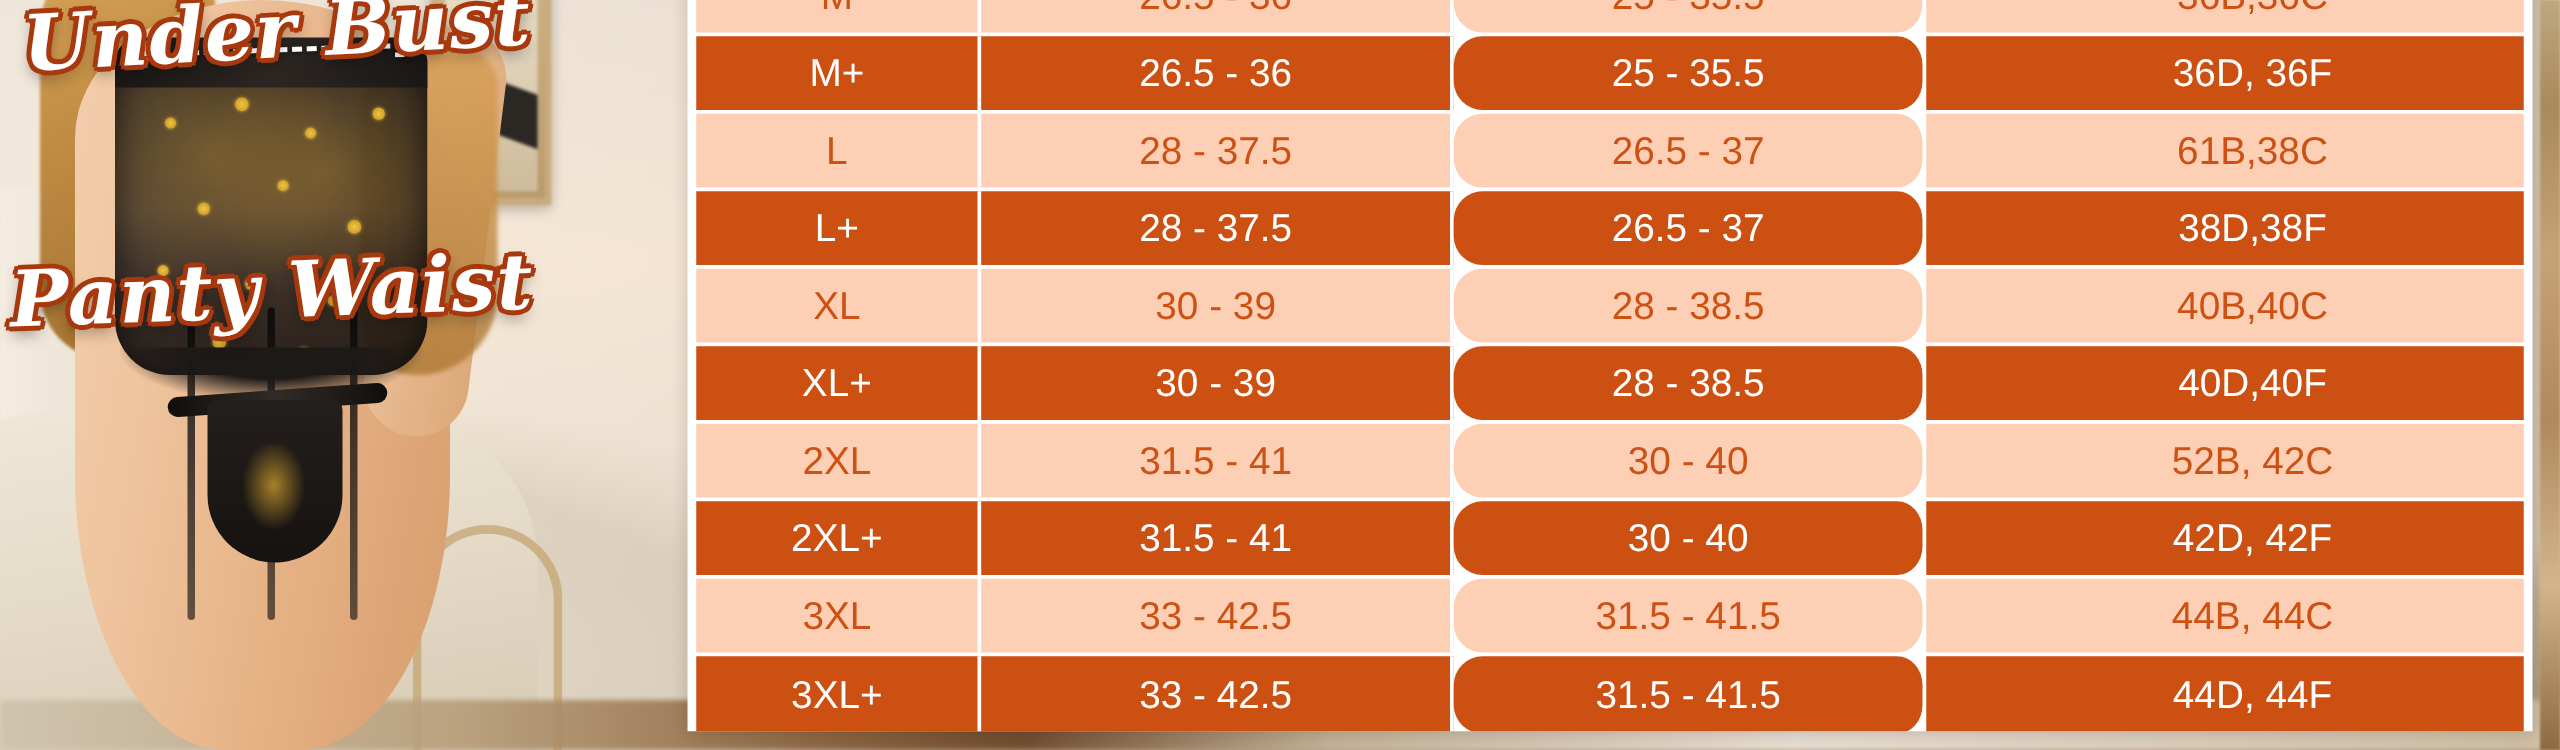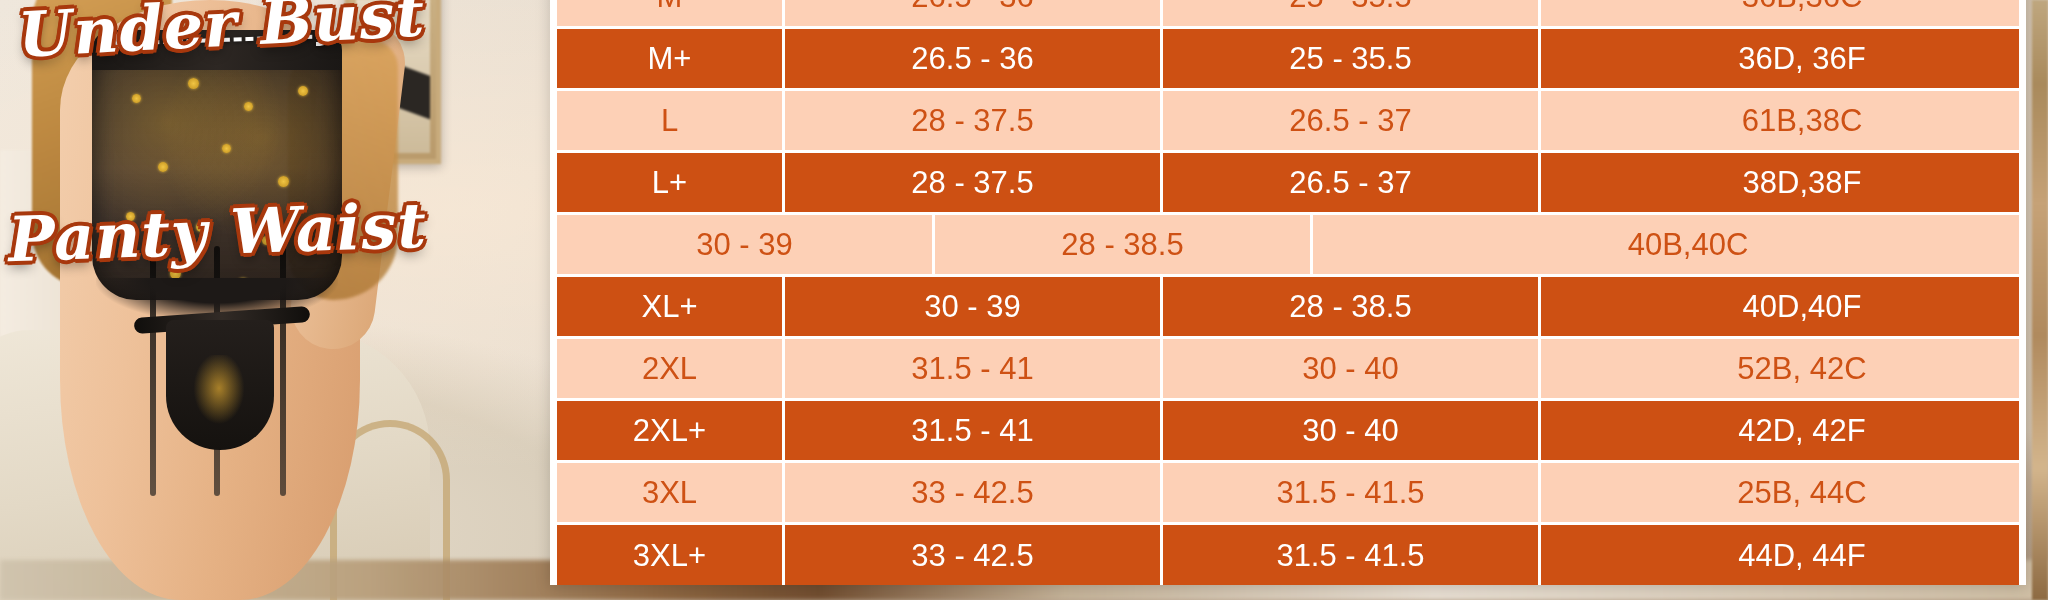--- a/index.html
+++ b/index.html
@@ -176,21 +176,21 @@
   .row.dark  .cell{ background:#cd5013; color:#ffffff; }
   .cell{
     display:flex; align-items:center; justify-content:center;
     font-size:31px; font-weight:400;
     border-right:3px solid #ffffff;
     overflow:hidden; white-space:nowrap;
   }
   .cell:last-child{ border-right:none; }
   .c-size { flex:0 0 228px; }
   .c-bust { flex:0 0 378px; }
-  .c-waist{ flex:0 0 378px; }
+  .c-waist{ flex:0 0 378px;border-radius:23px; }
   .c-bra  { flex:1 1 auto;padding-left:44px; }
 
   .right-sliver{
     position:absolute; left:2032px; top:0; width:16px; height:600px;
     background:linear-gradient(180deg,#bfa77f 0%, #a98a5c 14%, #c6a277 34%, #b08a5e 56%, #d3b58c 78%, #8d6a42 100%);
     filter:blur(.8px);
   }
 </style>
 </head>
 <body>
@@ -261,20 +261,21 @@
         <div class="cell c-waist">26.5 - 37</div>
         <div class="cell c-bra">61B,38C</div>
       </div>
       <div class="row dark">
         <div class="cell c-size">L+</div>
         <div class="cell c-bust">28 - 37.5</div>
         <div class="cell c-waist">26.5 - 37</div>
         <div class="cell c-bra">38D,38F</div>
       </div>
       <div class="row light">
+        <div class="cell c-size">XL</div>
         <div class="cell c-bust">30 - 39</div>
         <div class="cell c-waist">28 - 38.5</div>
         <div class="cell c-bra">40B,40C</div>
       </div>
       <div class="row dark">
         <div class="cell c-size">XL+</div>
         <div class="cell c-bust">30 - 39</div>
         <div class="cell c-waist">28 - 38.5</div>
         <div class="cell c-bra">40D,40F</div>
       </div>
@@ -287,21 +288,21 @@
       <div class="row dark">
         <div class="cell c-size">2XL+</div>
         <div class="cell c-bust">31.5 - 41</div>
         <div class="cell c-waist">30 - 40</div>
         <div class="cell c-bra">42D, 42F</div>
       </div>
       <div class="row light">
         <div class="cell c-size">3XL</div>
         <div class="cell c-bust">33 - 42.5</div>
         <div class="cell c-waist">31.5 - 41.5</div>
-        <div class="cell c-bra">25B, 44C</div>
+        <div class="cell c-bra">44B, 44C</div>
       </div>
       <div class="row dark">
         <div class="cell c-size">3XL+</div>
         <div class="cell c-bust">33 - 42.5</div>
         <div class="cell c-waist">31.5 - 41.5</div>
         <div class="cell c-bra">44D, 44F</div>
       </div>
     </div>
 
   <div class="right-sliver"></div>

